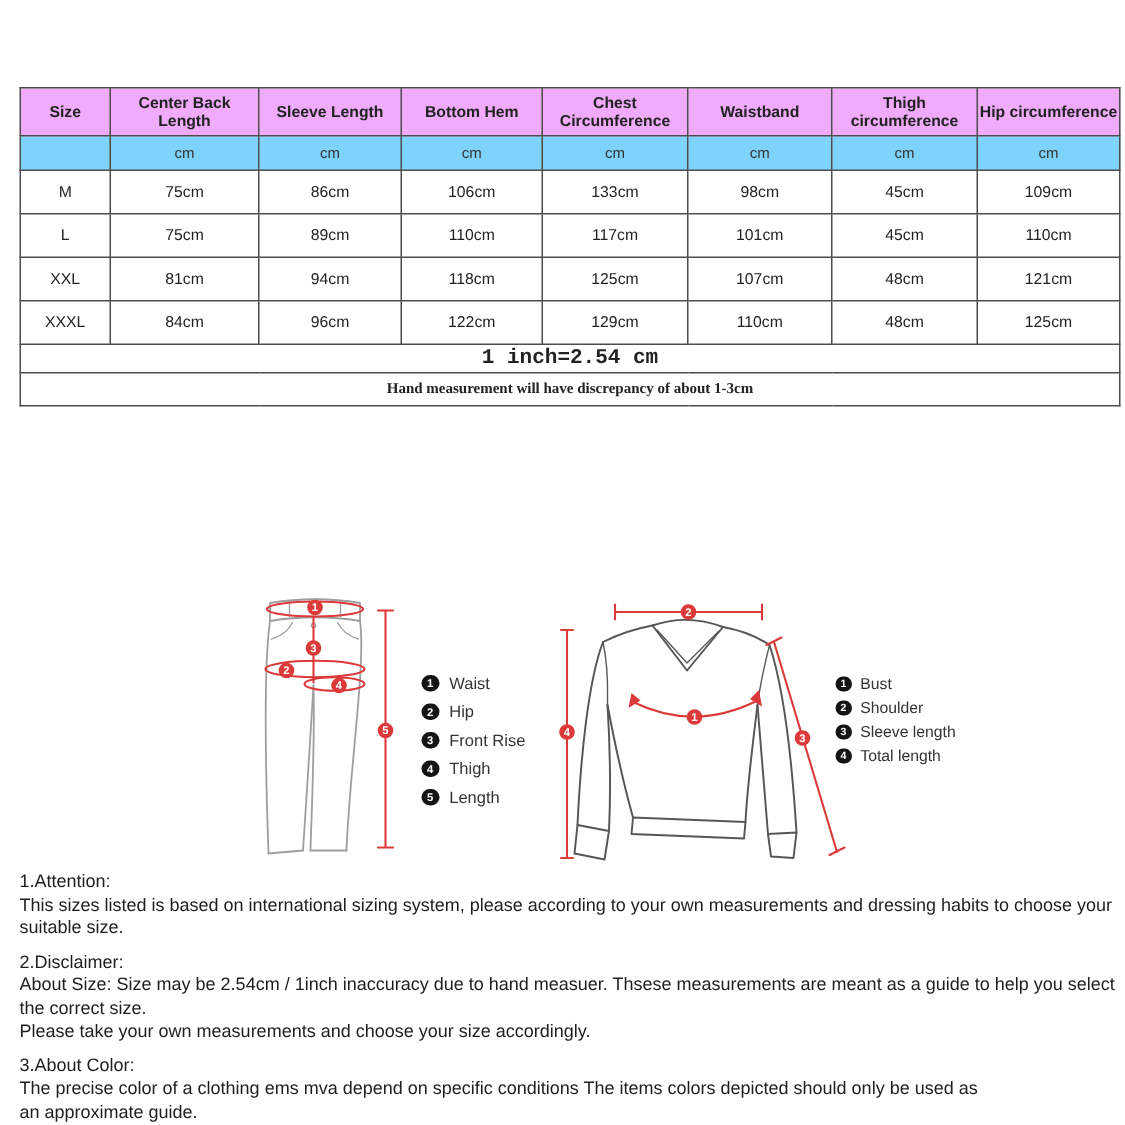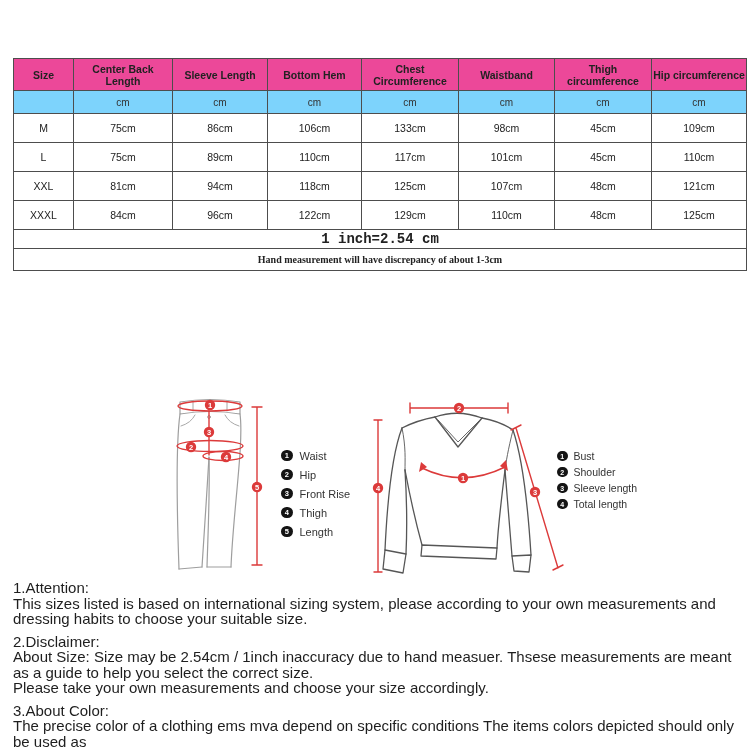--- a/index.html
+++ b/index.html
@@ -5,21 +5,21 @@
   html,body{margin:0;padding:0;background:#fff;}
   .page{position:relative;width:750px;height:750px;background:#fff;overflow:hidden;
         font-family:"Liberation Sans",sans-serif;color:#222;}
 
   
   table.size-table{position:absolute;left:13px;top:58px;width:725px;
     border-collapse:collapse;table-layout:fixed;}
   table.size-table th,table.size-table td{
     border:1px solid #4d4d4d;text-align:center;vertical-align:middle;
     font-size:10.5px;color:#222;padding:0;}
-  table.size-table th{background:#ec4899;font-weight:bold;height:31px;}
+  table.size-table th{background:#f0abfc;font-weight:bold;height:31px;}
   table.size-table tr.units td{background:#7dd3fc;height:22px;font-size:10px;color:#333;}
   table.size-table tr.datarow td{height:28px;background:#fff;}
   table.size-table tr.mono-row td{font-family:"Liberation Mono",monospace;font-weight:bold;}
   table.size-table tr.inch td{height:18px;font-size:14px;}
   table.size-table tr.hand td{height:21px;font-size:10px;font-family:Liberation Serif, serif;}
   .c1{width:59px}.c2{width:98px}.c3{width:94px}.c4{width:93px}
   .c5{width:96px}.c6{width:95px}.c7{width:96px}.c8{width:94px}
 
   
   svg{position:absolute;overflow:visible;}
@@ -42,21 +42,21 @@
   .leg-dot{display:inline-flex;align-items:center;justify-content:center;
     background:#141414;color:#fff;border-radius:50%;font-weight:bold;flex:0 0 auto;}
   #pants-legend .leg-dot{width:11.5px;height:11.5px;font-size:7.5px;margin-right:7px;}
   #shirt-legend .leg-dot{width:10.5px;height:10.5px;font-size:7px;margin-right:6px;}
   #pants-legend .leg-label{font-size:11px;color:#333;}
   #shirt-legend .leg-label{font-size:10.5px;color:#333;}
 
   
   #notes{position:absolute;left:13px;top:580px;width:731px;}
   .note{margin-bottom:7px;}
-  .note-h,.note-line{font-size:15px;line-height:15.5px;color:#1e1e1e;}
+  .note-h,.note-line{font-size:12px;line-height:15.5px;color:#1e1e1e;}
 </style>
 </head>
 <body>
 
 <div class="page">
 
   <table class="size-table" id="size-table">
       <tbody>
         <tr>
           <th class="c1">Size</th>

